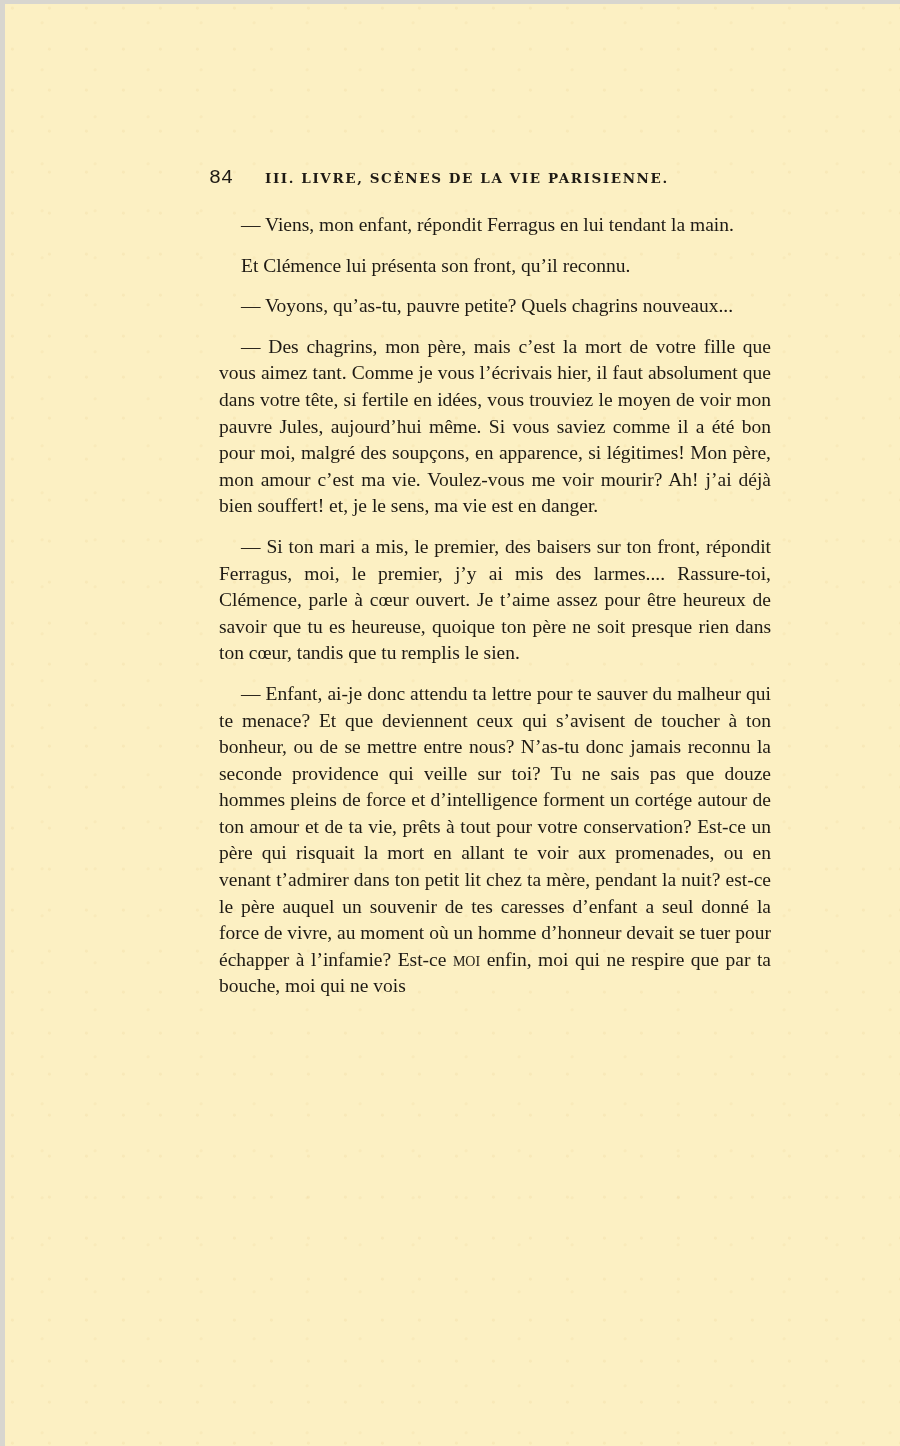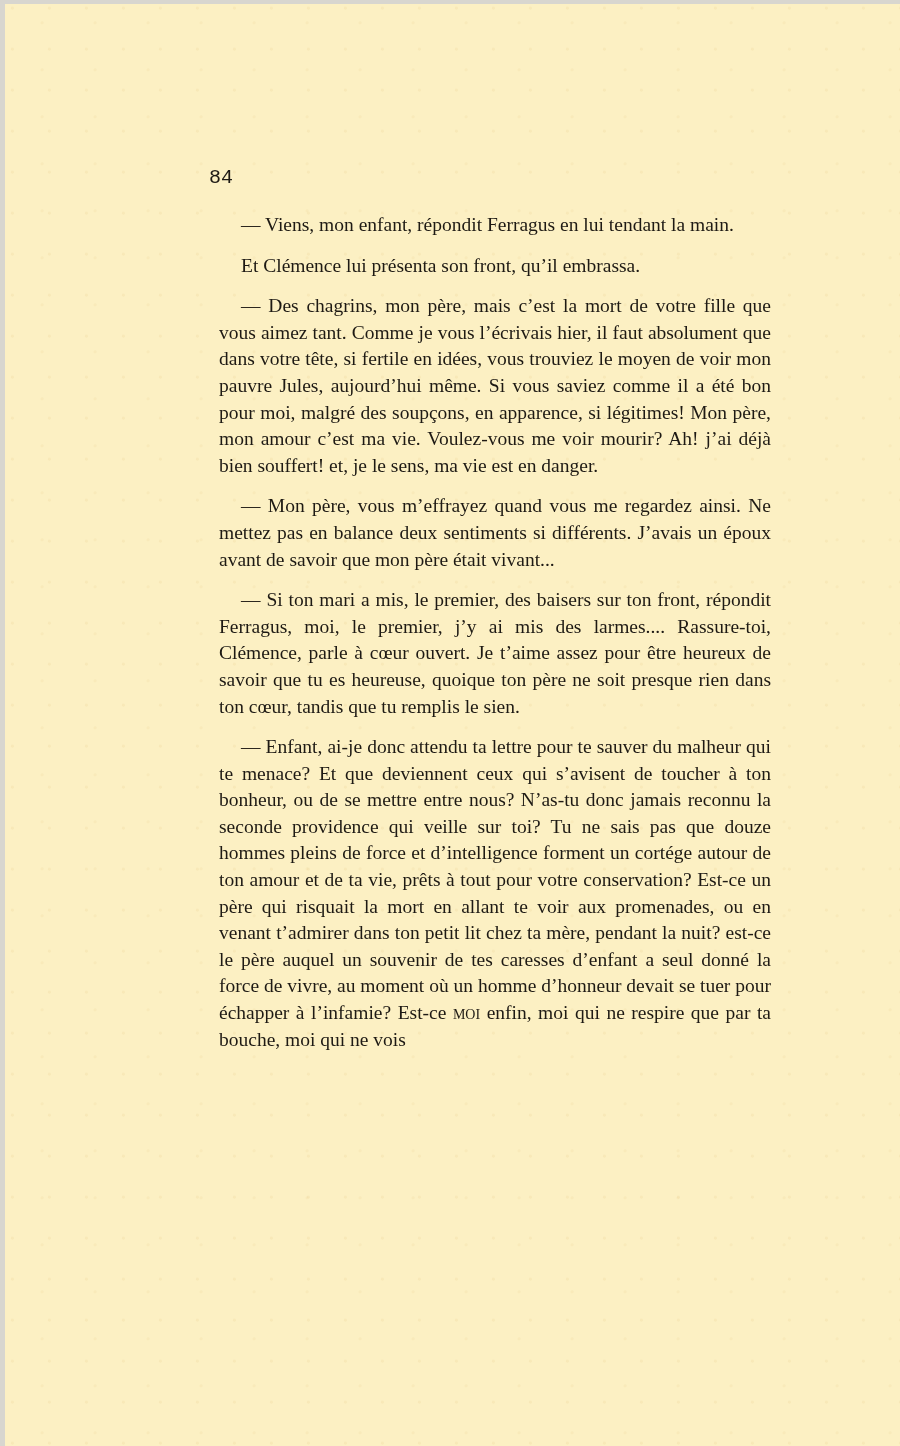--- a/index.html
+++ b/index.html
@@ -74,24 +74,25 @@
       font-family: Liberation Serif, serif;
     }
   </style>
 </head>
 <body>
 
 <div class="page">
 
   <div class="header">
     <span class="page-number">84</span>
+    <span class="running-head">III. LIVRE, SCÈNES DE LA VIE PARISIENNE.</span>
   </div>
 
   <div class="body-text">
     <p>— Viens, mon enfant, répondit Ferragus en lui tendant la main.</p>
-    <p>Et Clémence lui présenta son front, qu’il embrassa.</p>
+    <p>Et Clémence lui présenta son front, qu’il reconnu.</p>
+    <p>— Voyons, qu’as-tu, pauvre petite? Quels chagrins nouveaux...</p>
     <p>— Des chagrins, mon père, mais c’est la mort de votre fille que vous aimez tant. Comme je vous l’écrivais hier, il faut absolument que dans votre tête, si fertile en idées, vous trouviez le moyen de voir mon pauvre Jules, aujourd’hui même. Si vous saviez comme il a été bon pour moi, malgré des soupçons, en apparence, si légi­times! Mon père, mon amour c’est ma vie. Voulez-vous me voir mourir? Ah! j’ai déjà bien souffert! et, je le sens, ma vie est en danger.</p>
-    <p>— Mon père, vous m’effrayez quand vous me regardez ainsi. Ne mettez pas en balance deux sentiments si différents. J’avais un époux avant de savoir que mon père était vivant...</p>
     <p>— Si ton mari a mis, le premier, des baisers sur ton front, ré­pondit Ferragus, moi, le premier, j’y ai mis des larmes.... Ras­sure-toi, Clémence, parle à cœur ouvert. Je t’aime assez pour être heureux de savoir que tu es heureuse, quoique ton père ne soit presque rien dans ton cœur, tandis que tu remplis le sien.</p>
     <p><span>— Enfant, ai-je donc attendu ta lettre pour te sauver du mal­heur qui te menace? Et que deviennent ceux qui s’avisent de tou­cher à ton bonheur, ou de se mettre entre nous? N’as-tu donc jamais reconnu la seconde providence qui veille sur toi? Tu ne sais pas que douze hommes pleins de force et d’intelligence forment un cortége autour de ton amour et de ta vie, prêts à tout pour votre conservation? Est-ce un père qui risquait la mort en allant te voir aux promenades, ou en venant t’admirer dans ton petit lit chez ta mère, pendant la nuit? est-ce le père auquel un souvenir de tes caresses d’enfant a seul donné la force de vivre, au moment où un homme d’honneur devait se tuer pour échapper à l’infamie? Est-ce</span> <span class="smallcaps">moi</span><span> enfin, moi qui ne respire que par ta bouche, moi qui ne vois</span></p>
   </div>
 
 </div>
 
 </body></html>

